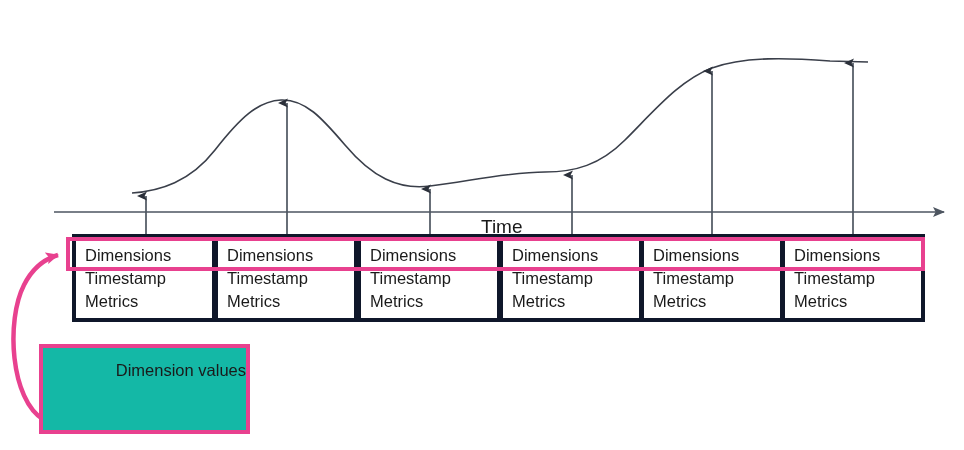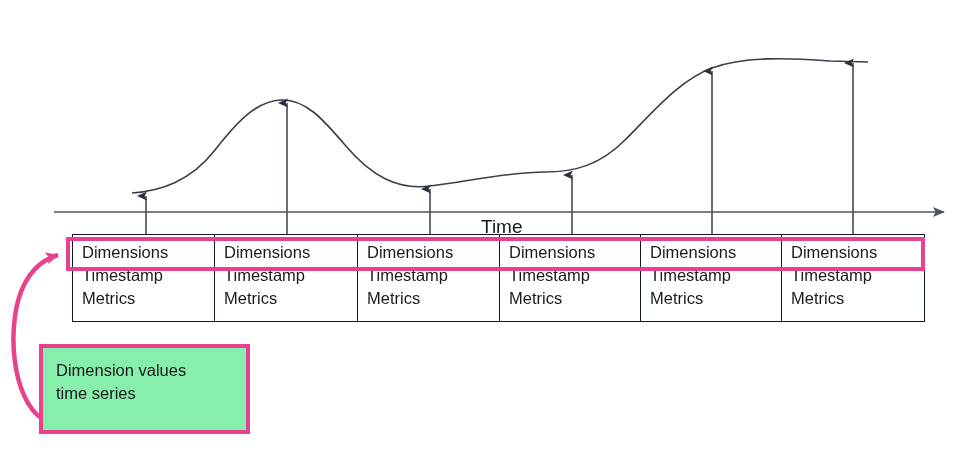--- a/index.html
+++ b/index.html
@@ -20,21 +20,21 @@
   #diagram-svg {
     position: absolute;
     left: 0;
     top: 0;
     width: 964px;
     height: 450px;
   }
   .record-box {
     position: absolute;
     box-sizing: border-box;
-    border: 1px solid #0f172a;
+    border: 4px solid #0f172a;
     background: #ffffff;
     width: 144px;
     height: 88px;
     padding: 6px 0 0 9px;
   }
   .record-line {
     font-size: 16.5px;
     line-height: 23px;
     color: #1a1a1a;
     white-space: nowrap;
@@ -50,22 +50,23 @@
     background: transparent;
   }
   #callout-box {
     position: absolute;
     left: 39px;
     top: 344px;
     width: 211px;
     height: 90px;
     box-sizing: border-box;
     border: 4px solid #e8418f;
-    background: #86efac;
+    background: #14b8a6;
     padding: 11px 0 0 13px;
+    text-align: right;
   }
   .callout-line {
     font-size: 16.5px;
     line-height: 23px;
     color: #1a1a1a;
     white-space: nowrap;
   }
   #time-label {
     position: absolute;
     left: 474px;
@@ -151,16 +152,15 @@
   <div class="record-box" style="left:781px; top:234px;">
     <div class="record-line">Dimensions</div>
     <div class="record-line">Timestamp</div>
     <div class="record-line">Metrics</div>
   </div>
 
   <div id="highlight-rect"></div>
 
   <div id="callout-box">
     <div class="callout-line">Dimension values</div>
-    <div class="callout-line">time series</div>
   </div>
 
 </div>
 
 </body></html>

